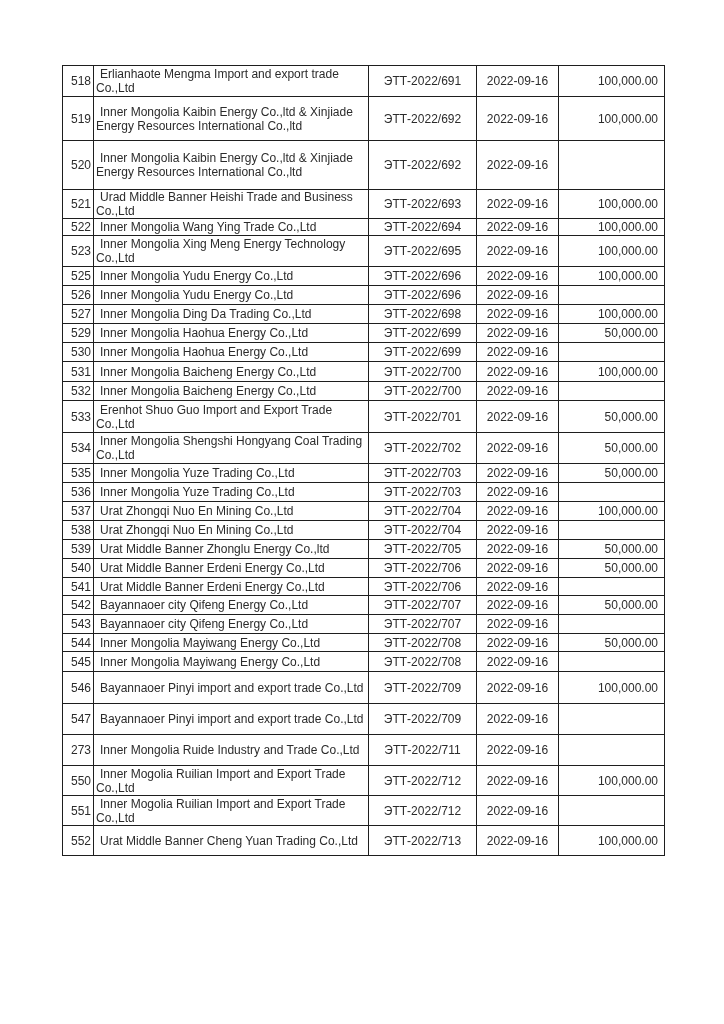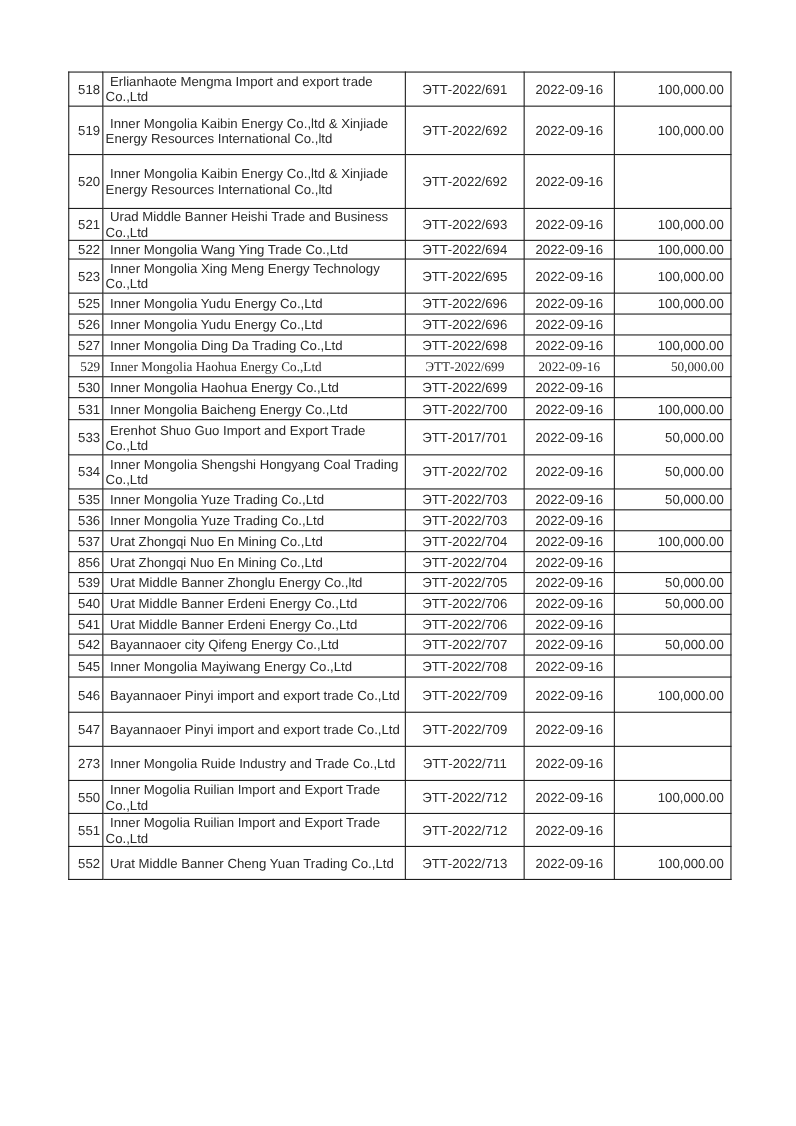--- a/index.html
+++ b/index.html
@@ -95,21 +95,21 @@
       </tr>
       <tr style="height: 19px;">
         <td class="c-no"><span>527</span></td>
         <td class="c-name">
           <span class="name-txt" style="padding-left: 4px;">Inner Mongolia Ding Da Trading Co.,Ltd</span>
         </td>
         <td class="c-doc"><span>ЭТТ-2022/698</span></td>
         <td class="c-date"><span>2022-09-16</span></td>
         <td class="c-amt"><span>100,000.00</span></td>
       </tr>
-      <tr style="height: 19px; font-family: Liberation Serif, serif;">
+      <tr style="height: 19px;">
         <td class="c-no"><span>529</span></td>
         <td class="c-name">
           <span class="name-txt" style="padding-left: 4px;">Inner Mongolia Haohua Energy Co.,Ltd</span>
         </td>
         <td class="c-doc"><span>ЭТТ-2022/699</span></td>
         <td class="c-date"><span>2022-09-16</span></td>
         <td class="c-amt"><span>50,000.00</span></td>
       </tr>
       <tr style="height: 19px;">
         <td class="c-no"><span>530</span></td>
@@ -122,26 +122,35 @@
       </tr>
       <tr style="height: 20px;">
         <td class="c-no"><span>531</span></td>
         <td class="c-name">
           <span class="name-txt" style="padding-left: 4px;">Inner Mongolia Baicheng Energy Co.,Ltd</span>
         </td>
         <td class="c-doc"><span>ЭТТ-2022/700</span></td>
         <td class="c-date"><span>2022-09-16</span></td>
         <td class="c-amt"><span>100,000.00</span></td>
       </tr>
+      <tr style="height: 19px;">
+        <td class="c-no"><span>532</span></td>
+        <td class="c-name">
+          <span class="name-txt" style="padding-left: 4px;">Inner Mongolia Baicheng Energy Co.,Ltd</span>
+        </td>
+        <td class="c-doc"><span>ЭТТ-2022/700</span></td>
+        <td class="c-date"><span>2022-09-16</span></td>
+        <td class="c-amt"><span></span></td>
+      </tr>
       <tr style="height: 32px;">
         <td class="c-no"><span>533</span></td>
         <td class="c-name">
           <span class="name-txt two">Erenhot Shuo Guo Import and Export Trade Co.,Ltd</span>
         </td>
-        <td class="c-doc"><span>ЭТТ-2017/701</span></td>
+        <td class="c-doc"><span>ЭТТ-2022/701</span></td>
         <td class="c-date"><span>2022-09-16</span></td>
         <td class="c-amt"><span>50,000.00</span></td>
       </tr>
       <tr style="height: 31px;">
         <td class="c-no"><span>534</span></td>
         <td class="c-name">
           <span class="name-txt two">Inner Mongolia Shengshi Hongyang Coal Trading Co.,Ltd</span>
         </td>
         <td class="c-doc"><span>ЭТТ-2022/702</span></td>
         <td class="c-date"><span>2022-09-16</span></td>
@@ -168,21 +177,21 @@
       <tr style="height: 19px;">
         <td class="c-no"><span>537</span></td>
         <td class="c-name">
           <span class="name-txt" style="padding-left: 4px;">Urat Zhongqi Nuo En Mining Co.,Ltd</span>
         </td>
         <td class="c-doc"><span>ЭТТ-2022/704</span></td>
         <td class="c-date"><span>2022-09-16</span></td>
         <td class="c-amt"><span>100,000.00</span></td>
       </tr>
       <tr style="height: 19px;">
-        <td class="c-no"><span>856</span></td>
+        <td class="c-no"><span>538</span></td>
         <td class="c-name">
           <span class="name-txt" style="padding-left: 4px;">Urat Zhongqi Nuo En Mining Co.,Ltd</span>
         </td>
         <td class="c-doc"><span>ЭТТ-2022/704</span></td>
         <td class="c-date"><span>2022-09-16</span></td>
         <td class="c-amt"><span></span></td>
       </tr>
       <tr style="height: 19px;">
         <td class="c-no"><span>539</span></td>
         <td class="c-name">
@@ -209,20 +218,38 @@
         <td class="c-doc"><span>ЭТТ-2022/706</span></td>
         <td class="c-date"><span>2022-09-16</span></td>
         <td class="c-amt"><span></span></td>
       </tr>
       <tr style="height: 19px;">
         <td class="c-no"><span>542</span></td>
         <td class="c-name">
           <span class="name-txt" style="padding-left: 4px;">Bayannaoer city Qifeng Energy Co.,Ltd</span>
         </td>
         <td class="c-doc"><span>ЭТТ-2022/707</span></td>
+        <td class="c-date"><span>2022-09-16</span></td>
+        <td class="c-amt"><span>50,000.00</span></td>
+      </tr>
+      <tr style="height: 19px;">
+        <td class="c-no"><span>543</span></td>
+        <td class="c-name">
+          <span class="name-txt" style="padding-left: 4px;">Bayannaoer city Qifeng Energy Co.,Ltd</span>
+        </td>
+        <td class="c-doc"><span>ЭТТ-2022/707</span></td>
+        <td class="c-date"><span>2022-09-16</span></td>
+        <td class="c-amt"><span></span></td>
+      </tr>
+      <tr style="height: 18px;">
+        <td class="c-no"><span>544</span></td>
+        <td class="c-name">
+          <span class="name-txt" style="padding-left: 4px;">Inner Mongolia Mayiwang Energy Co.,Ltd</span>
+        </td>
+        <td class="c-doc"><span>ЭТТ-2022/708</span></td>
         <td class="c-date"><span>2022-09-16</span></td>
         <td class="c-amt"><span>50,000.00</span></td>
       </tr>
       <tr style="height: 20px; padding-left: 21px;">
         <td class="c-no"><span>545</span></td>
         <td class="c-name">
           <span class="name-txt" style="padding-left: 4px;">Inner Mongolia Mayiwang Energy Co.,Ltd</span>
         </td>
         <td class="c-doc"><span>ЭТТ-2022/708</span></td>
         <td class="c-date"><span>2022-09-16</span></td>

